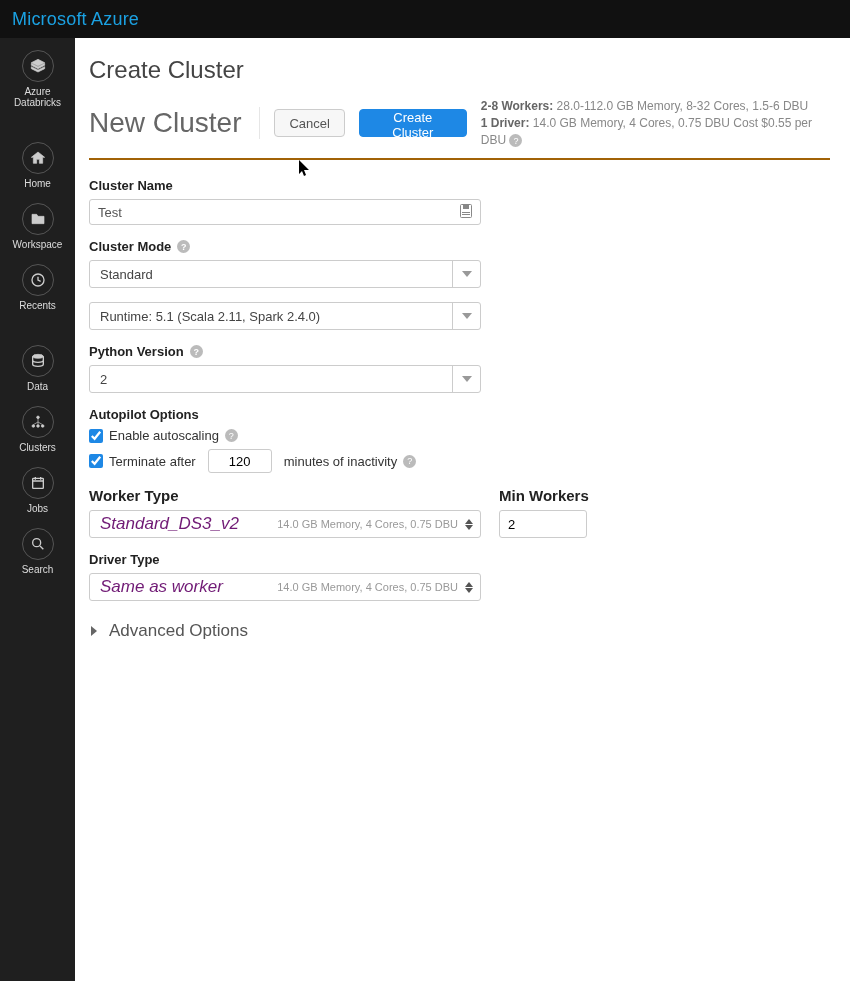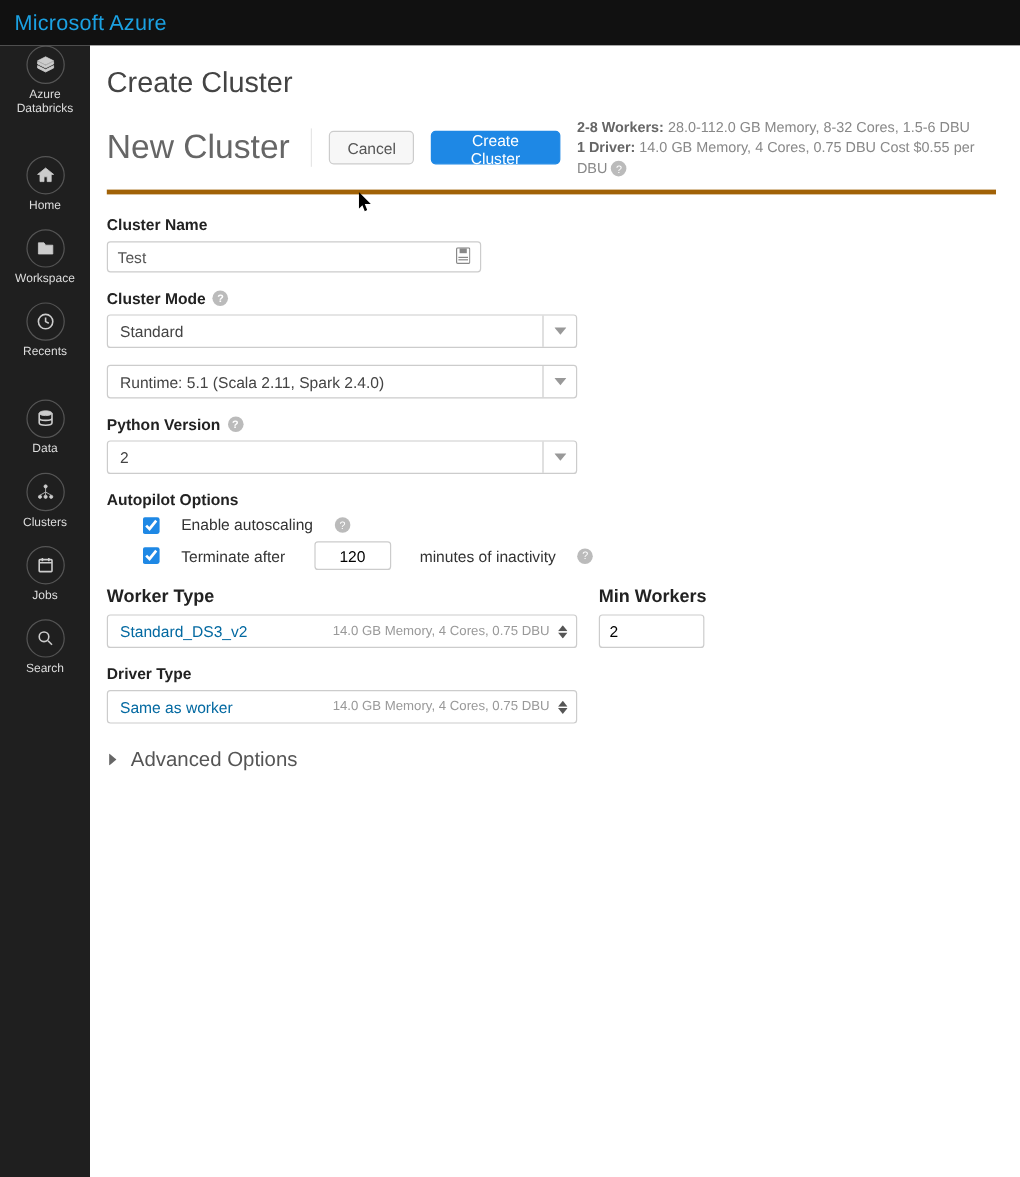--- a/index.html
+++ b/index.html
@@ -1,54 +1,54 @@
 <!DOCTYPE html>
 <html><head>
 <meta charset="utf-8">
 <style>
   * { box-sizing: border-box; margin: 0; padding: 0; }
   body { font-family: -apple-system, "Helvetica Neue", Arial, sans-serif; font-size: 13px; color: #333; background:#fff; width:850px; height:981px; overflow:hidden;}
   .topbar { height:38px; background:#111; display:flex; align-items:center; padding-left:12px;}
   .topbar-logo { color:#1ba1e2; font-size:18px; font-weight:400; letter-spacing:0.2px;}
   .layout { display:flex; height:calc(981px - 38px);}
-  .sidebar { width:75px; background:#1f1f1f; color:#aaa; display:flex; flex-direction:column; align-items:center; }
+  .sidebar { width:75px; background:#1f1f1f; color:#aaa; display:flex; flex-direction:column; align-items:center; padding-top:12px; }
   .side-item { display:flex; flex-direction:column; align-items:center; margin-bottom:14px; cursor:pointer; font-size:10px; color:#ddd;}
   .side-icon-circle { width:32px; height:32px; border:1px solid #555; border-radius:50%; display:flex; align-items:center; justify-content:center; margin-bottom:4px; color:#ccc;}
   .side-icon-circle svg { width:16px; height:16px; fill:#ccc; stroke:#ccc;}
   .side-spacer { height:20px;}
   .content { flex:1; background:#fff; padding:18px 20px 20px 14px; position:relative; }
   .page-title { font-size:24px; font-weight:300; color:#444; margin-bottom:14px;}
-  .header-row { display:flex; align-items:center; border-bottom:4px solid #a16207; padding-bottom:10px; margin-bottom:18px;}
+  .header-row { display:flex; align-items:center; border-bottom:2px solid #a16207; padding-bottom:10px; margin-bottom:18px;}
   .sub-title { font-size:28px; font-weight:300; color:#666; flex:0 0 auto; padding-right:18px; border-right:1px solid #e6e6e6;}
   .btn { height:28px; border-radius:4px; border:1px solid #ccc; background:#f7f7f7; padding:0 14px; font-size:13px; cursor:pointer; color:#555;}
   .btn-cancel { margin-left:14px;}
   .btn-primary { background:#1e88e5; color:#fff; border-color:#1e88e5; margin-left:14px;}
   .summary { margin-left:14px; font-size:12px; color:#888; line-height:1.4;}
   .summary b { color:#666; font-weight:600;}
   .form-row { margin-bottom:14px;}
   .form-label { font-weight:600; font-size:13px; color:#222; display:flex; align-items:center; gap:6px; margin-bottom:6px;}
   .help-icon { width:13px; height:13px; border-radius:50%; background:#bbb; color:#fff; font-size:9px; display:inline-flex; align-items:center; justify-content:center; cursor:help;}
-  .text-input { width:312px; height:26px; border:1px solid #ccc; border-radius:3px; padding:0 8px; font-size:13px; color:#555; background:#fff; display:flex; align-items:center; justify-content:space-between;}
+  .text-input { width:392px; height:26px; border:1px solid #ccc; border-radius:3px; padding:0 8px; font-size:13px; color:#555; background:#fff; display:flex; align-items:center; justify-content:space-between;}
   .text-input input { border:none; outline:none; flex:1; font-size:13px; color:#555; background:transparent;}
   .save-icon { font-size:12px; color:#888;}
   .select { width:392px; height:28px; border:1px solid #ccc; border-radius:3px; display:flex; align-items:flex-end; position:relative; }
   .select-value { flex:1; padding:0 10px; font-size:13px; color:#444; height:100%; display:flex; align-items:center;}
   .select-arrow { width:28px; height:100%; border-left:1px solid #ccc; display:flex; align-items:center; justify-content:center; color:#999; cursor:pointer;}
   .select-arrow svg { width:10px; height:10px; fill:#999;}
   .learn-more { color:#1e88e5; font-size:13px; cursor:pointer; float:right;}
   .runtime-row .form-label { display:flex; justify-content:space-between; width:392px; align-items:center;}
   .section-head { font-weight:600; font-size:13px; color:#222; margin-bottom:6px;}
-  .check-row { display:flex; align-items:center; gap:18px; font-size:13px; color:#333; margin-bottom:6px;margin-left:30px;}
+  .check-row { display:flex; align-items:center; gap:6px; font-size:13px; color:#333; margin-bottom:6px;}
   .check-row input[type=checkbox] { width:14px; height:14px; accent-color:#1e88e5;}
   .term-input { width:64px; height:24px; border:1px solid #ccc; border-radius:3px; text-align:center; font-size:13px; margin:0 6px;}
   .worker-row { display:flex; gap:18px; }
   .worker-col { display:flex; flex-direction:column;}
   .worker-col .form-label {font-size:15px;}
   .ws-select { width:392px; height:28px; border:1px solid #ccc; border-radius:3px; display:flex; align-items:center; position:relative;}
-  .ws-val { flex:1; padding-left:10px; font-size:13px; color:#0369a1;}
+  .ws-val { flex:1; padding-left:10px; font-size:17px; color:#701a75;font-style:italic;}
   .ws-info { font-size:11px; color:#999; padding-right:6px;}
   .ws-caret { width:16px; display:flex; flex-direction:column; align-items:center; justify-content:center; gap:1px; color:#666; padding-right:6px; cursor:pointer;}
   .ws-caret svg{width:8px;height:5px;fill:#555;}
   .small-input { width:88px; height:28px; border:1px solid #ccc; border-radius:3px; padding:0 8px; font-size:13px;}
   .adv-row { display:flex; align-items:center; gap:10px; margin-top:20px; color:#555; font-size:17px; cursor:pointer;}
   .adv-row svg { width:10px; height:10px; fill:#666;}
   .cursor { position:absolute; left:224px; top:122px; pointer-events:none;}
 </style>
 </head>
 <body>

